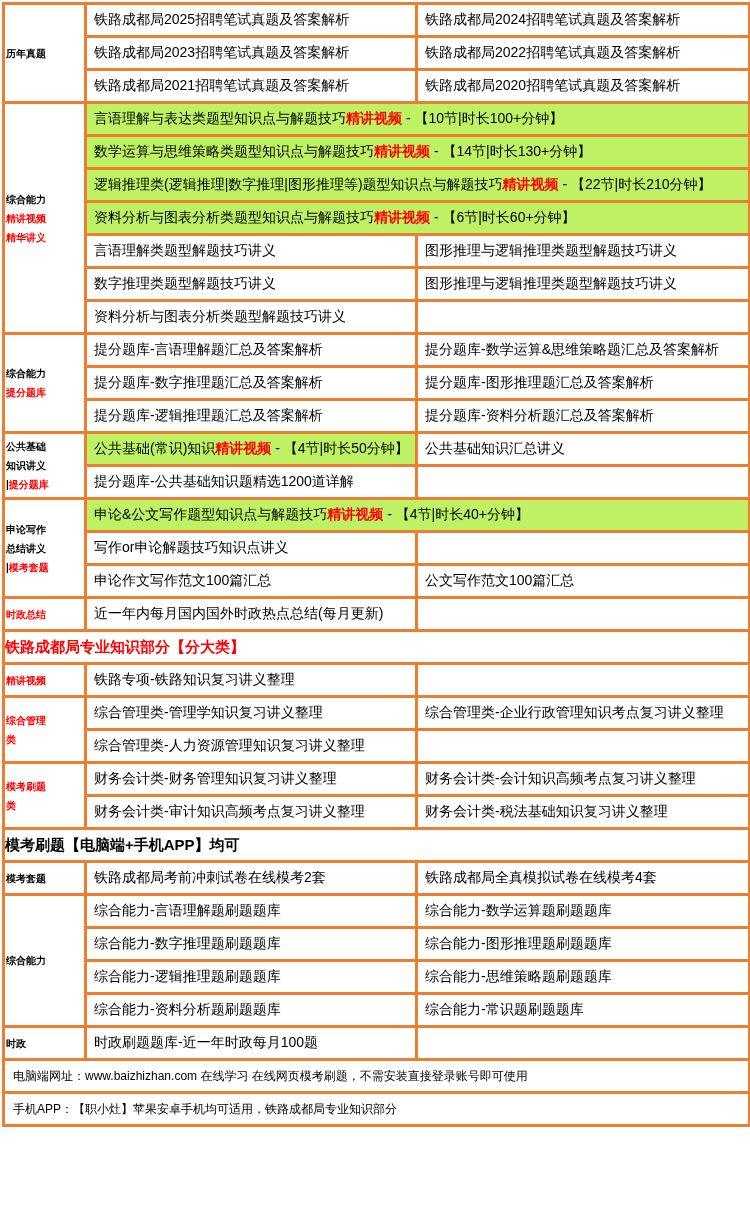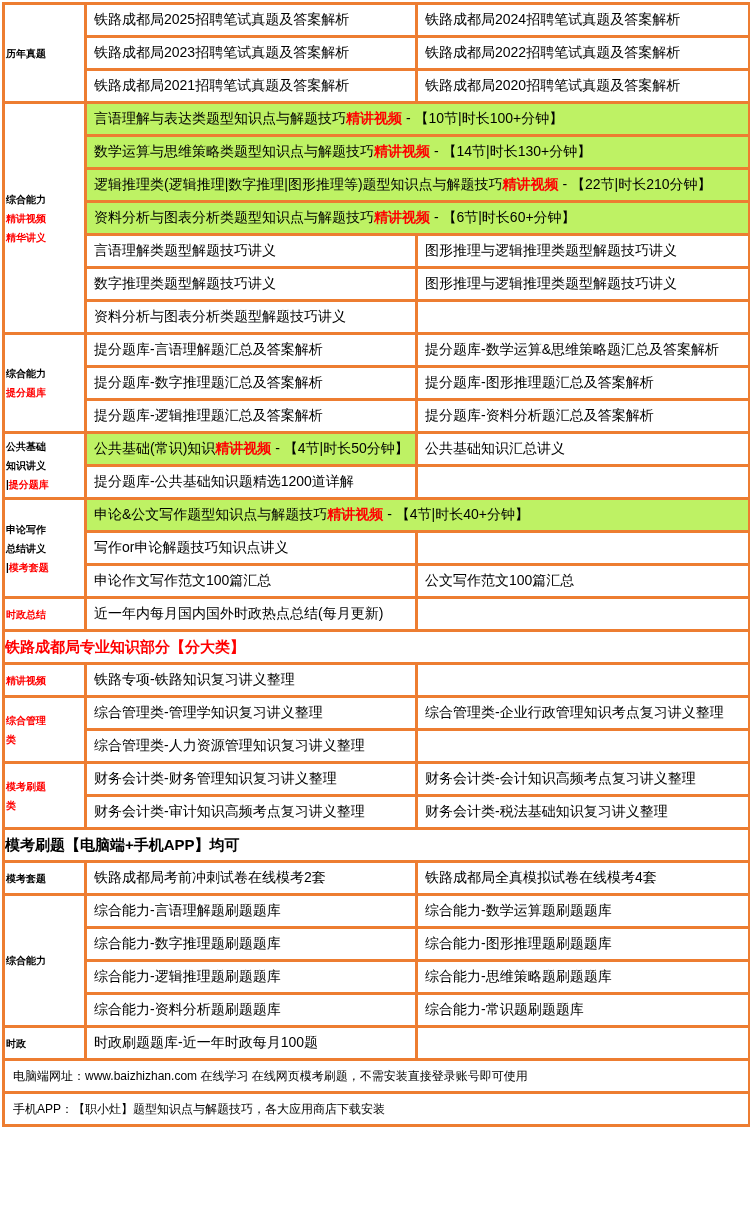--- a/index.html
+++ b/index.html
@@ -223,16 +223,16 @@
     <tr>
       <td class="label"><span>时政</span></td>
       <td class="c"><span>时政刷题题库-近一年时政每月100题</span></td>
       <td class="c"></td>
     </tr>
 
     <tr>
       <td class="footer" colspan="3"><span>电脑端网址：www.baizhizhan.com 在线学习 在线网页模考刷题，不需安装直接登录账号即可使用</span></td>
     </tr>
     <tr>
-      <td class="footer" colspan="3"><span>手机APP：【职小灶】题型知识点与解题技巧，各大应用商店下载安装</span></td>
+      <td class="footer" colspan="3"><span>手机APP：【职小灶】苹果安卓手机均可适用，铁路成都局专业知识部分</span></td>
     </tr>
   </tbody>
 </table>
 
 </body></html>

